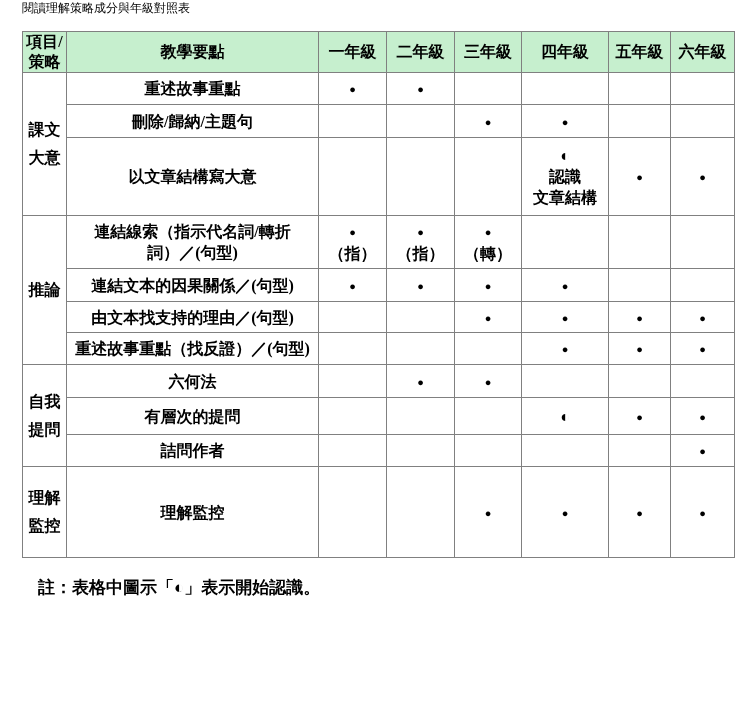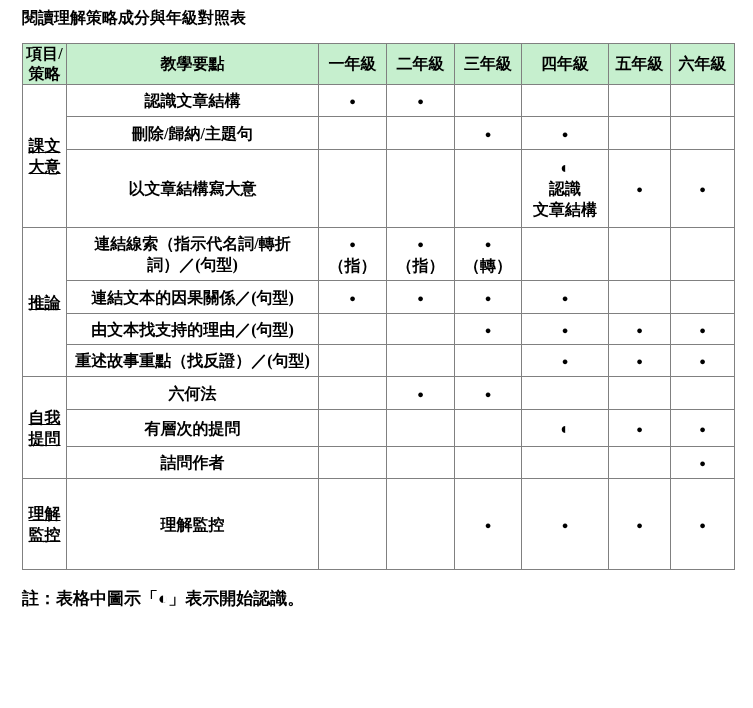--- a/index.html
+++ b/index.html
@@ -3,48 +3,48 @@
 <meta charset="utf-8">
 <style>
   html,body{margin:0;padding:0;background:#ffffff;}
   body{
     width:753px;height:708px;
     font-family:"Liberation Serif", serif;
     font-weight:bold;color:#000;
     position:relative;overflow:hidden;
   }
   .title{
-    font-size:16px;font-weight:bold;
-    margin:8px 0 0 22px;padding:0;
+    font-size:12px;font-weight:normal;
+    margin:0 0 0 22px;padding:0;
   }
   table.grid{
     border-collapse:collapse;table-layout:fixed;
     margin:14px 0 0 22px;
   }
   table.grid th, table.grid td{
     border:1px solid #808080;
     font-size:16px;font-weight:bold;
     padding:0;overflow:hidden;
     vertical-align:middle;text-align:center;
   }
   table.grid thead th{background:#C6EFCE;}
   th.points-h, td.point{
     text-align:left;padding:2px 6px 2px 7px;margin-top:32px;
   }
   td.point{line-height:21px;}
   td.grade{line-height:21px;}
-  td.group{line-height:21px;text-decoration:underline;}
+  td.group{line-height:28px;}
   th.strategy-h{line-height:20px;}
   .dot{font-size:11px;}
   .halfmoon{font-size:16px;}
   .notes{
     margin:15px 0 0 22px;width:712px;
     font-size:17px;line-height:27px;
   }
-  .notes p{margin:0;padding:0;}
+  .notes p{margin:16px;padding:0;}
 </style>
 </head>
 <body>
 
 <div class="page">
 
   <h1 class="title">閱讀理解策略成分與年級對照表</h1>
 
   <table class="grid">
     <colgroup>
@@ -66,21 +66,21 @@
         <th>三年級</th>
         <th>四年級</th>
         <th>五年級</th>
         <th>六年級</th>
       </tr>
     </thead>
     <tbody>
 
       <tr style="height:32px">
         <td class="group ml" rowspan="3">課文<br>大意</td>
-        <td class="point ml">認識文章結構</td>
+        <td class="point ml">重述故事重點</td>
         <td class="grade ml"><span class="dot">●</span></td>
         <td class="grade ml"><span class="dot">●</span></td>
         <td class="grade ml"></td>
         <td class="grade ml"></td>
         <td class="grade ml"></td>
         <td class="grade ml"></td>
       </tr>
       <tr style="height:33px">
         <td class="point ml">刪除/歸納/主題句</td>
         <td class="grade ml"></td>

